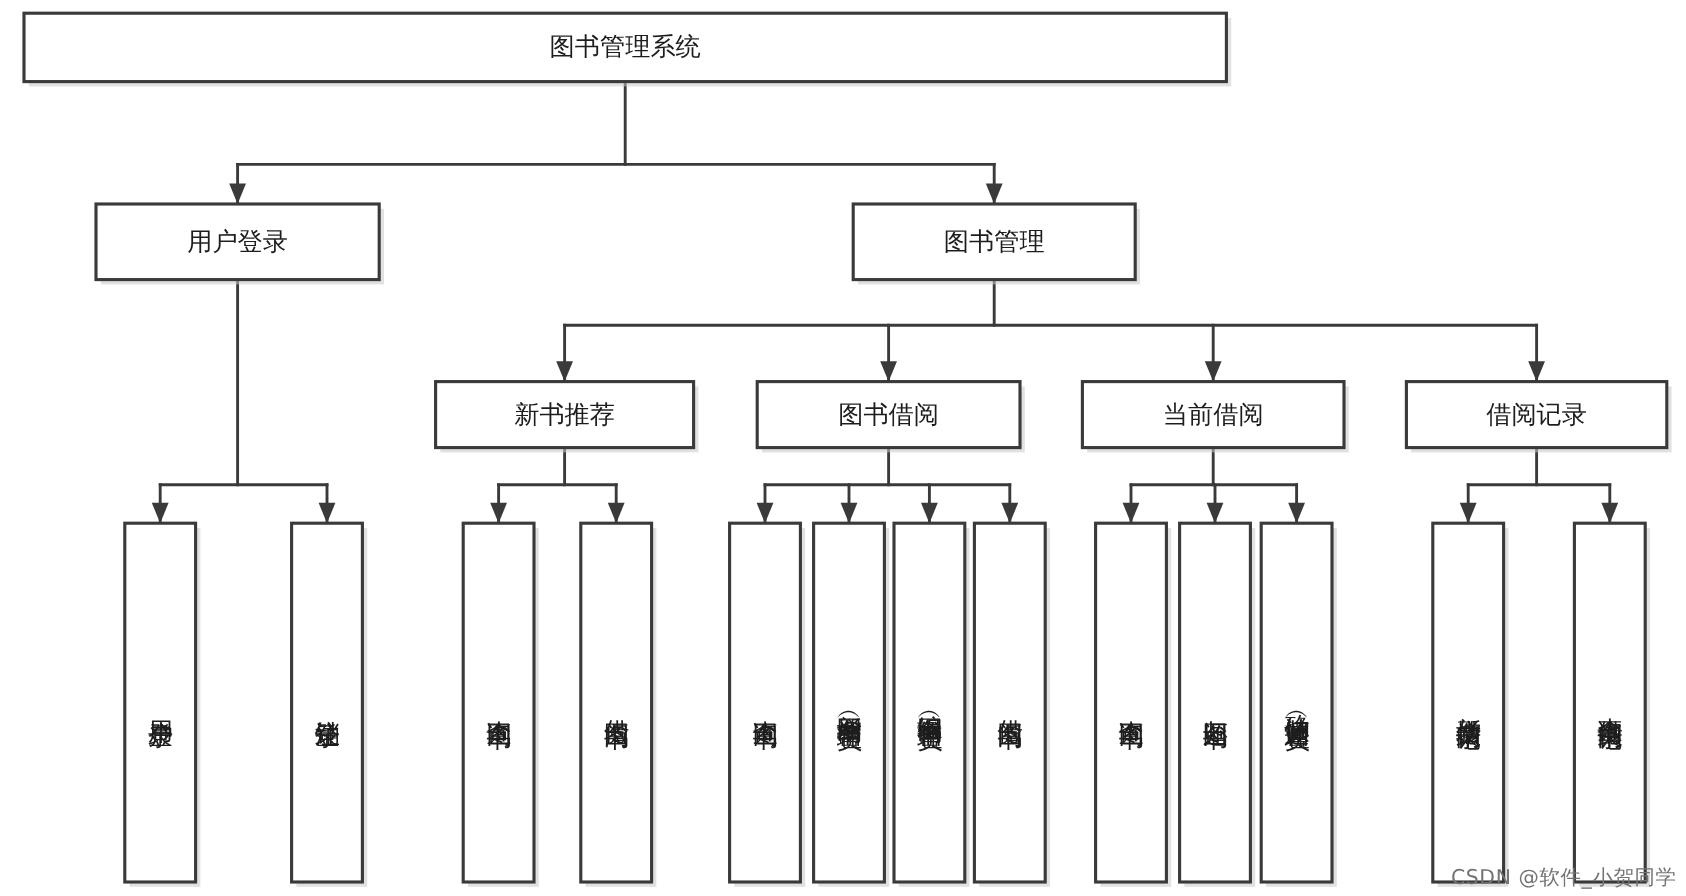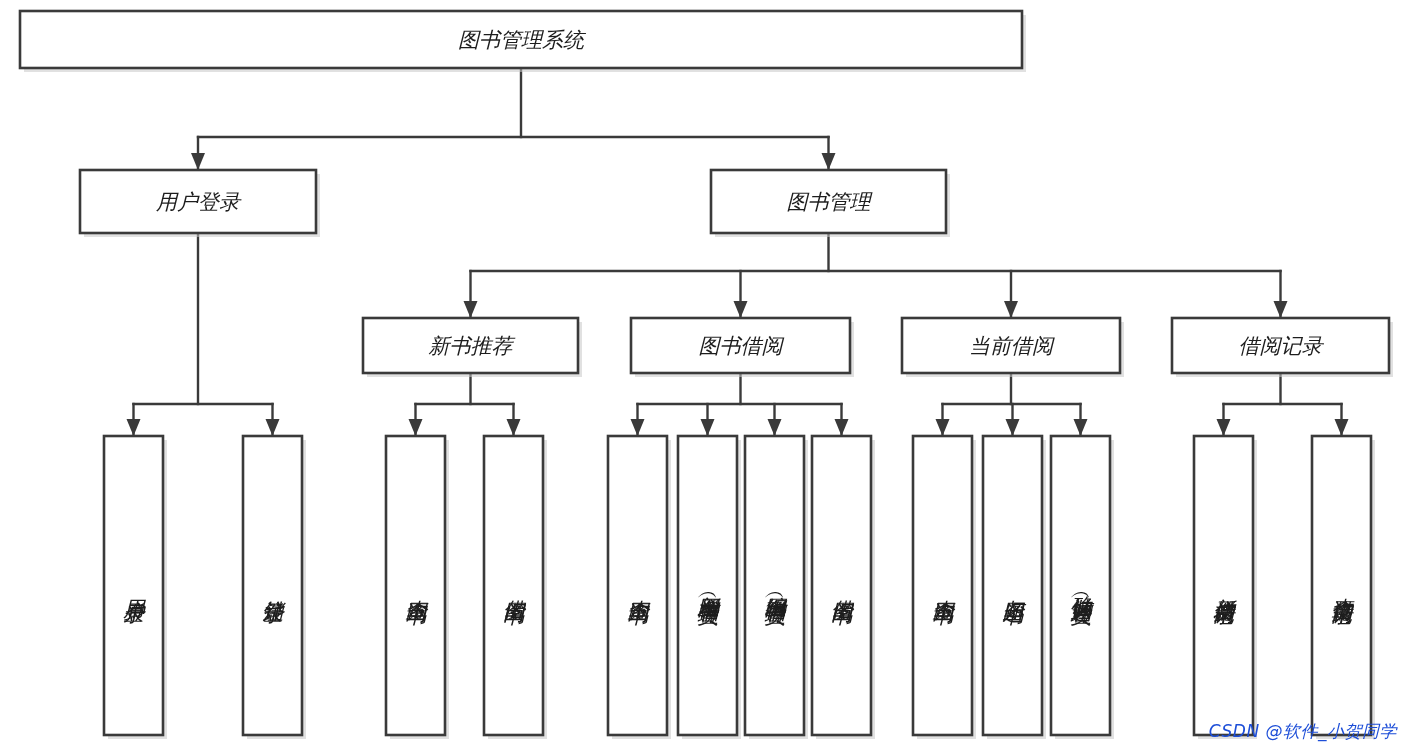--- a/index.html
+++ b/index.html
@@ -1,30 +1,30 @@
 <!DOCTYPE html>
 <html><head>
 <meta charset="utf-8">
 <style>
   html,body{margin:0;padding:0;background:#ffffff;}
   body{width:1405px;height:747px;overflow:hidden;
        font-family:"DejaVu Sans","Liberation Sans",sans-serif;}
-  #diagram-root{position:relative;width:1405px;height:747px;background:#fff;font-style:italic;}
+  #diagram-root{position:relative;width:1405px;height:747px;background:#fff;}
   svg#flow{position:absolute;left:0;top:0;width:1405px;height:747px;display:block;}
   .node-rect{fill:#ffffff;stroke:#3a3a3a;stroke-width:2.6;}
   .node-shadow{fill:#c9c9c9;opacity:.55;}
   .connector{stroke:#3a3a3a;stroke-width:2.4;fill:none;stroke-linecap:square;}
   .arrow-head{fill:#3a3a3a;stroke:none;}
   .node-label{fill:#1d1d1d;font-size:21px;font-family:"DejaVu Sans","Liberation Sans",sans-serif;
               text-anchor:middle;dominant-baseline:middle;}
   .leaf-text-box{position:absolute;display:flex;align-items:center;justify-content:center;
         writing-mode:vertical-rl;text-orientation:upright;
         font-size:21px;line-height:1.08;color:#1d1d1d;letter-spacing:1.5px;
         white-space:nowrap;pointer-events:none;}
-  .watermark{position:absolute;right:8px;bottom:4px;color:#1d4ed8;font-size:17px;
+  .watermark{position:absolute;right:8px;bottom:4px;color:#737373;font-size:17px;
              letter-spacing:.5px;white-space:nowrap;}
 </style>
 </head>
 <body>
 
 <div id="diagram-root">
 
   <svg id="flow" viewBox="0 0 1405 747">
     <g id="connector-layer">
         <line class="connector" x1="521" y1="68" x2="521" y2="137"></line>

